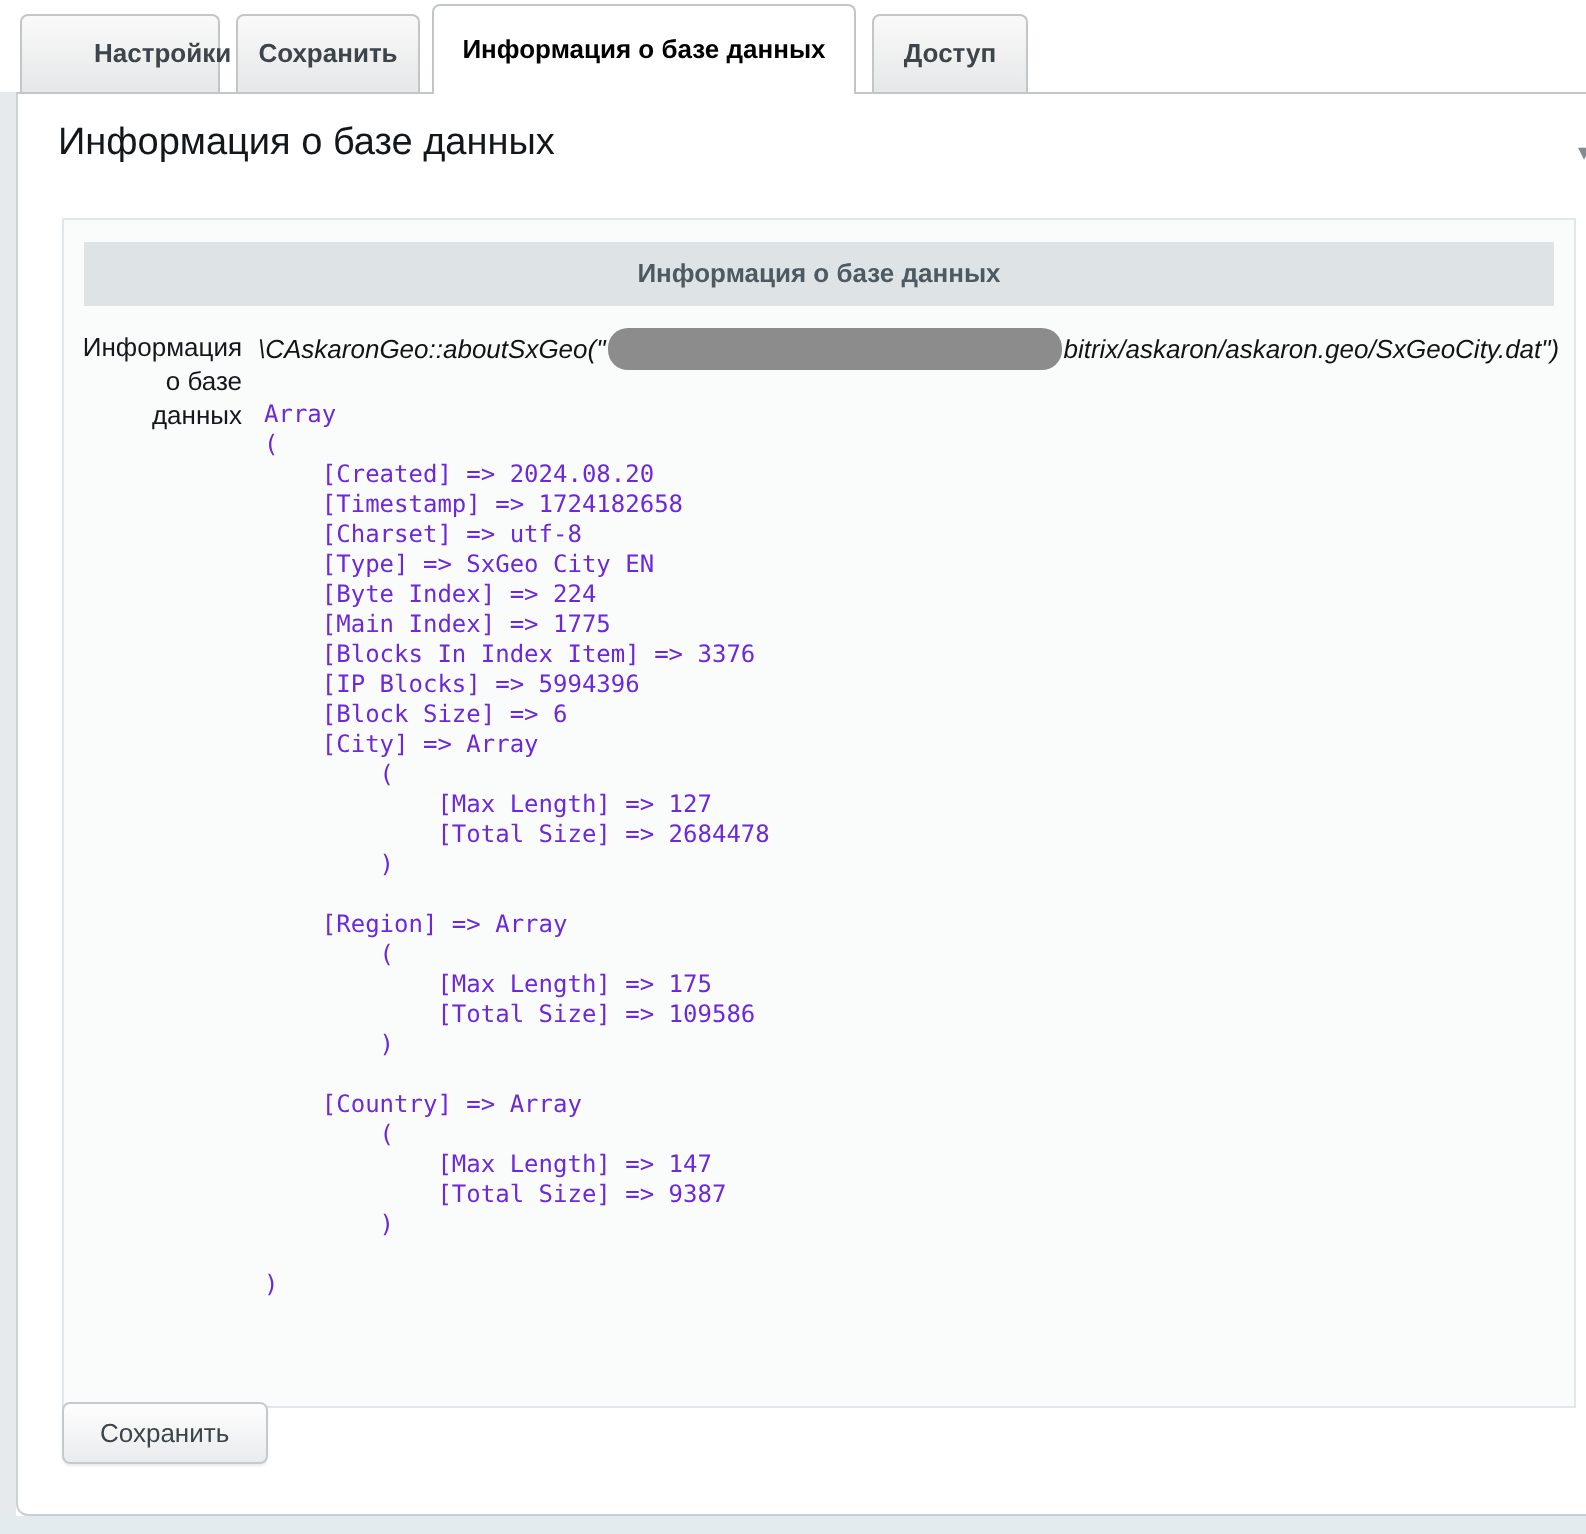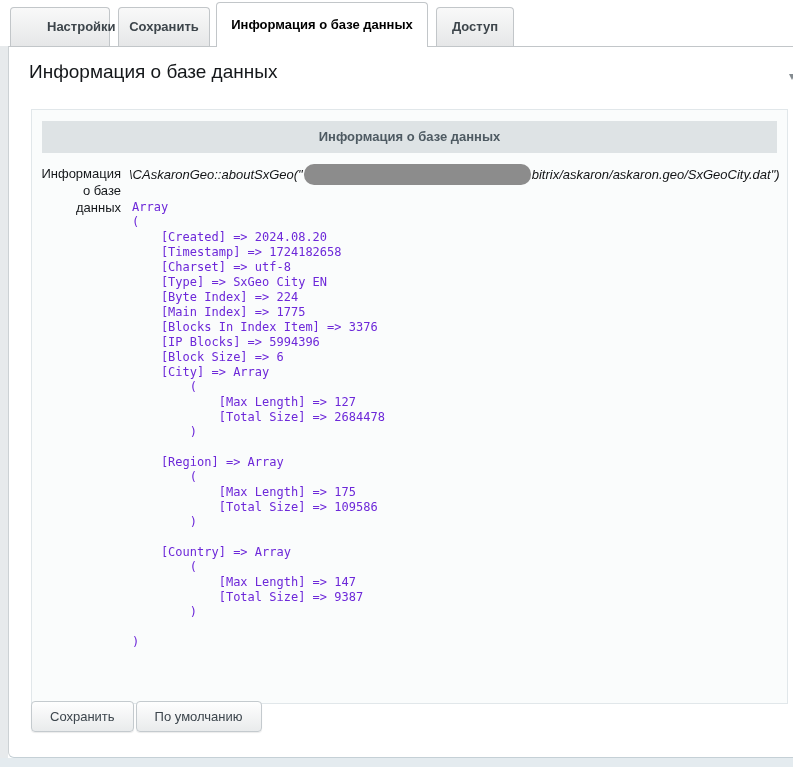--- a/index.html
+++ b/index.html
@@ -192,18 +192,17 @@
             [Total Size] =&gt; 9387
         )
 
 )</div>
         </div>
       </div>
     </div>
 
     <div class="btn-row">
       <button class="btn">Сохранить</button>
-      <button class="btn">По умолчанию</button>
     </div>
 
   </div>
 
 </div>
 
 </body></html>

